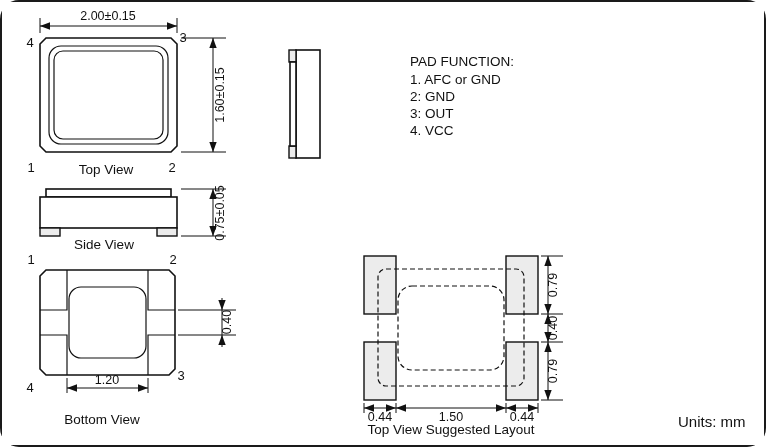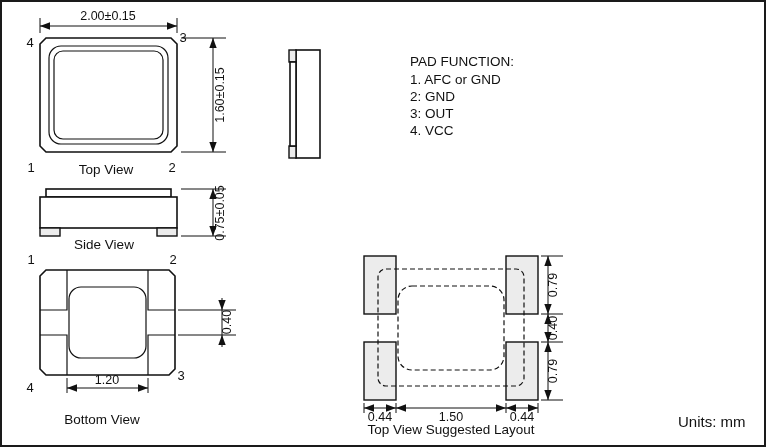--- a/index.html
+++ b/index.html
@@ -6,20 +6,21 @@
     margin: 0;
     padding: 0;
     background: #ffffff;
   }
   .stage {
     position: relative;
     width: 766px;
     height: 447px;
     background: #ffffff;
     overflow: hidden;
+    border-radius: 19px;
   }
   svg text {
     font-family: "Liberation Sans", "DejaVu Sans", sans-serif;
     fill: #111111;
   }
   .dim      { font-size: 12.5px; }
   .pin      { font-size: 13px; }
   .viewlabel{ font-size: 13.5px; }
   .padfn    { font-size: 13.5px; }
   .units    { font-size: 15px; }

